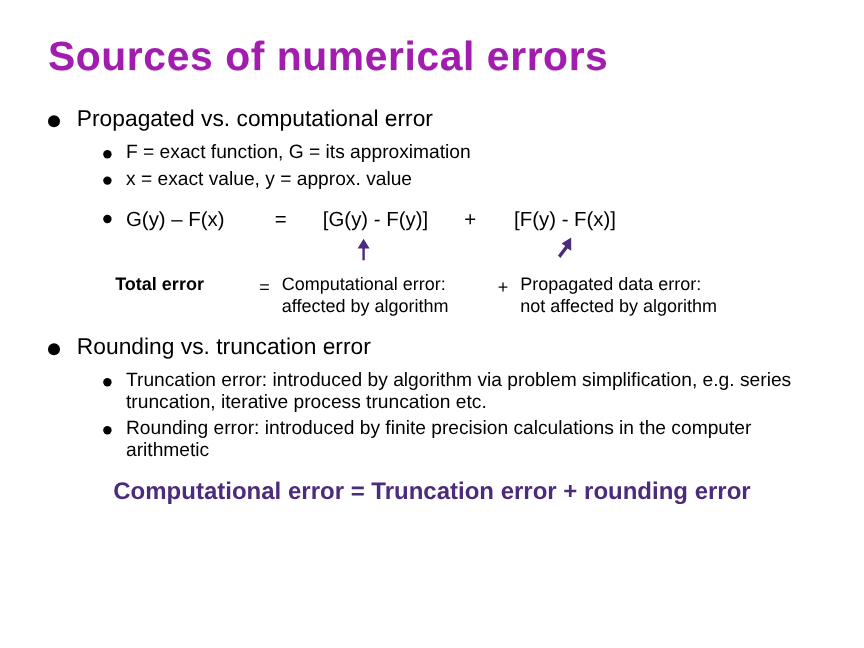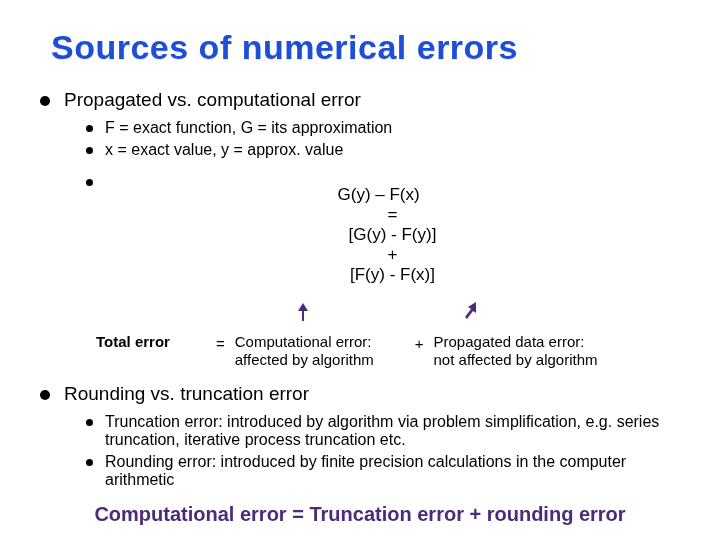--- a/index.html
+++ b/index.html
@@ -14,25 +14,24 @@
   }
   .slide {
     box-sizing: border-box;
     width: 720px;
     height: 540px;
     padding: 28px 40px 20px 40px;
   }
   .title {
     font-size: 34px;
     font-weight: bold;
-    color: #1d4ed8;
+    color: #a21caf;
     letter-spacing: 0.5px;
     margin-bottom: 22px;
     text-shadow: 0 1px 0 rgba(0,0,0,0.1);
-    margin-left: 11px;
   }
   .top-level {
     font-size: 19px;
     display: flex;
     align-items: flex-start;
     margin-top: 6px;
     margin-bottom: 8px;
   }
   .top-level .disc {
     width: 10px;
@@ -113,21 +112,21 @@
       <div class="txt">F = exact function, G = its approximation</div>
     </div>
     <div class="sub-item">
       <div class="disc-sm"></div>
       <div class="txt">x = exact value, y = approx. value</div>
     </div>
 
     <div class="sub-item" style="margin-top:14px;">
       <div class="disc-sm"></div>
       <div class="txt">
-        <div class="expr-row" style="margin:12px;flex-direction:column;">
+        <div class="expr-row" style="margin:0;">
           <span class="cell" style="display:inline-block;width:110px;">G(y) – F(x)</span>
           <span class="eq">=</span>
           <span class="cell" style="display:inline-block;width:120px;text-align:center;">[G(y) - F(y)]</span>
           <span class="plus">+</span>
           <span class="cell" style="display:inline-block;width:120px;text-align:center;">[F(y) - F(x)]</span>
         </div>
       </div>
     </div>
 
     <div style="position:relative;height:22px;">

